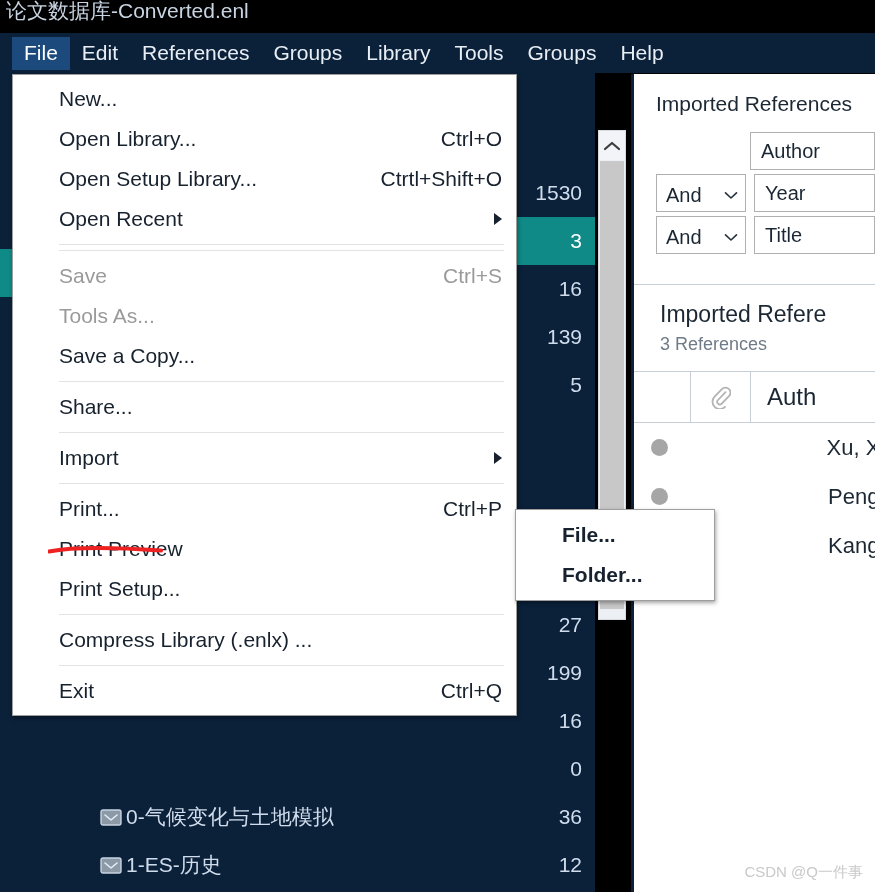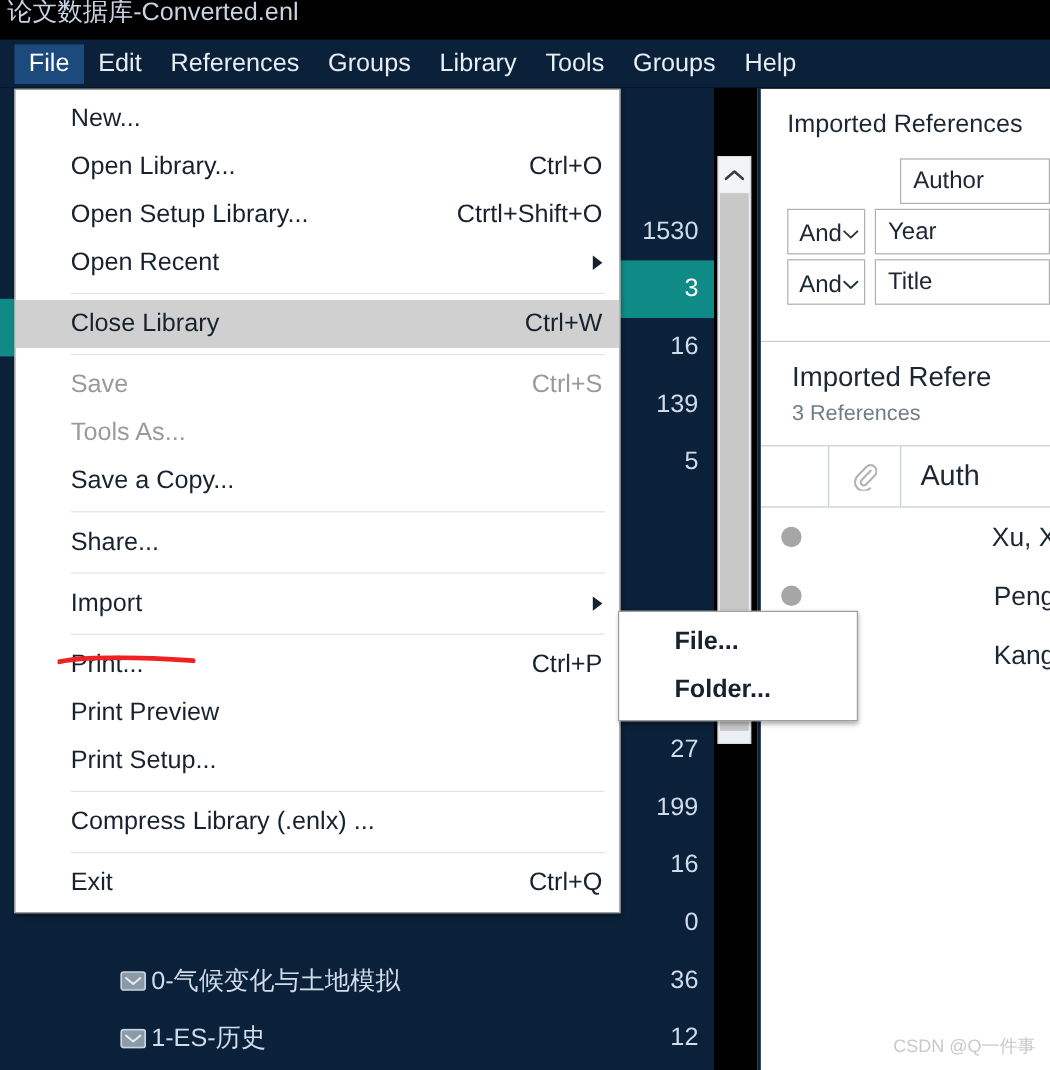--- a/index.html
+++ b/index.html
@@ -244,21 +244,21 @@
   .search-row {
     display: flex;
     align-items: center;
     gap: 8px;
     padding: 4px 0 4px 22px;
     height: 42px;
     box-sizing: border-box;
   }
   .search-row.offset { padding-left: 116px; }
   .bool-select {
-    width: 65px; height: 38px;
+    width: 90px; height: 38px;
     border: 1px solid #b0b0b0;
     background: #ffffff;
     display: flex;
     align-items: center;
     justify-content: space-between;
     padding: 4px 7px 0 9px;
     box-sizing: border-box;
     font-size: 20px;
     color: #1b2733;
   }
@@ -526,24 +526,20 @@
       </div>
       <div class="mi">
         <span class="mi-label">Open Setup Library...</span>
         <span class="mi-accel">Ctrtl+Shift+O</span>
       </div>
       <div class="mi">
         <span class="mi-label">Open Recent</span>
         <span class="submenu-arrow"></span>
       </div>
       <div class="menu-sep"></div>
-      <div class="mi highlight">
-        <span class="mi-label">Close Library</span>
-        <span class="mi-accel">Ctrl+W</span>
-      </div>
       <div class="menu-sep"></div>
       <div class="mi disabled">
         <span class="mi-label">Save</span>
         <span class="mi-accel">Ctrl+S</span>
       </div>
       <div class="mi disabled">
         <span class="mi-label">Tools As...</span>
       </div>
       <div class="mi">
         <span class="mi-label">Save a Copy...</span>

